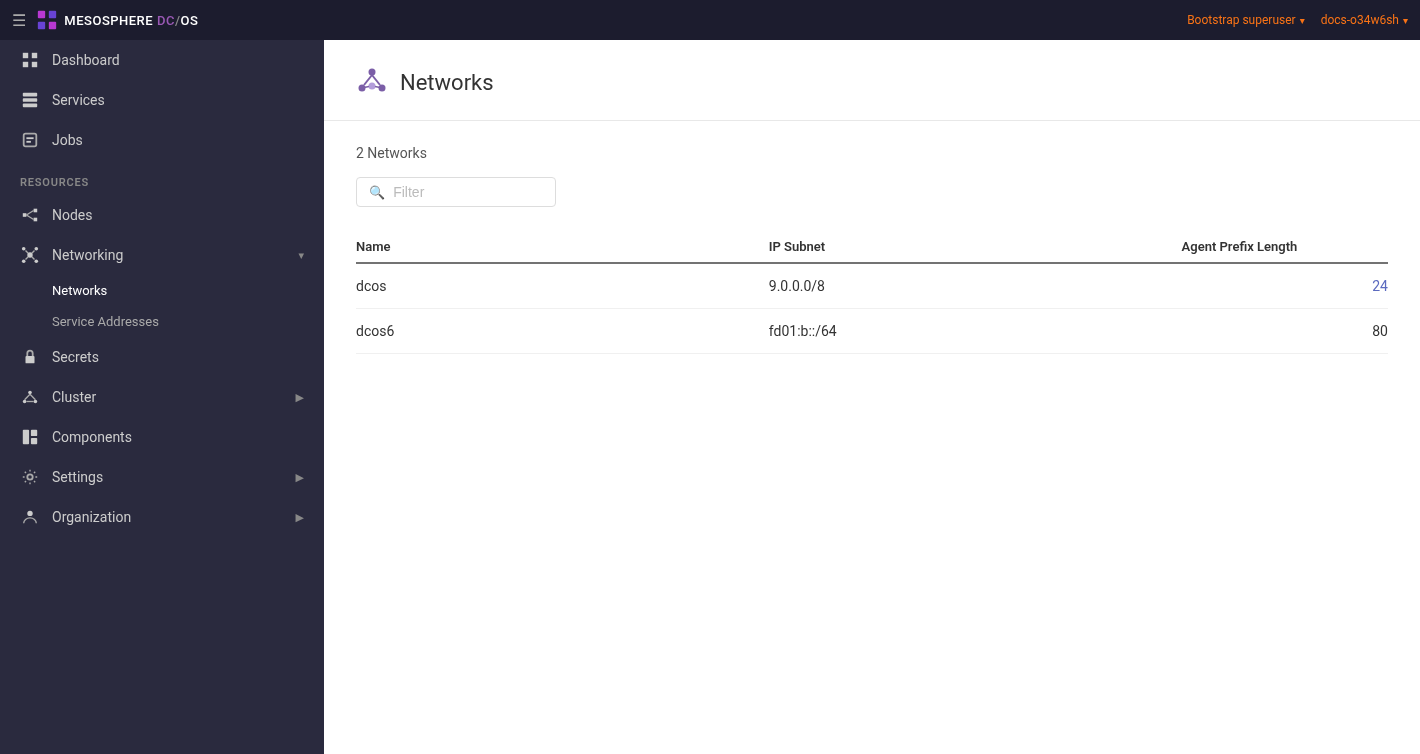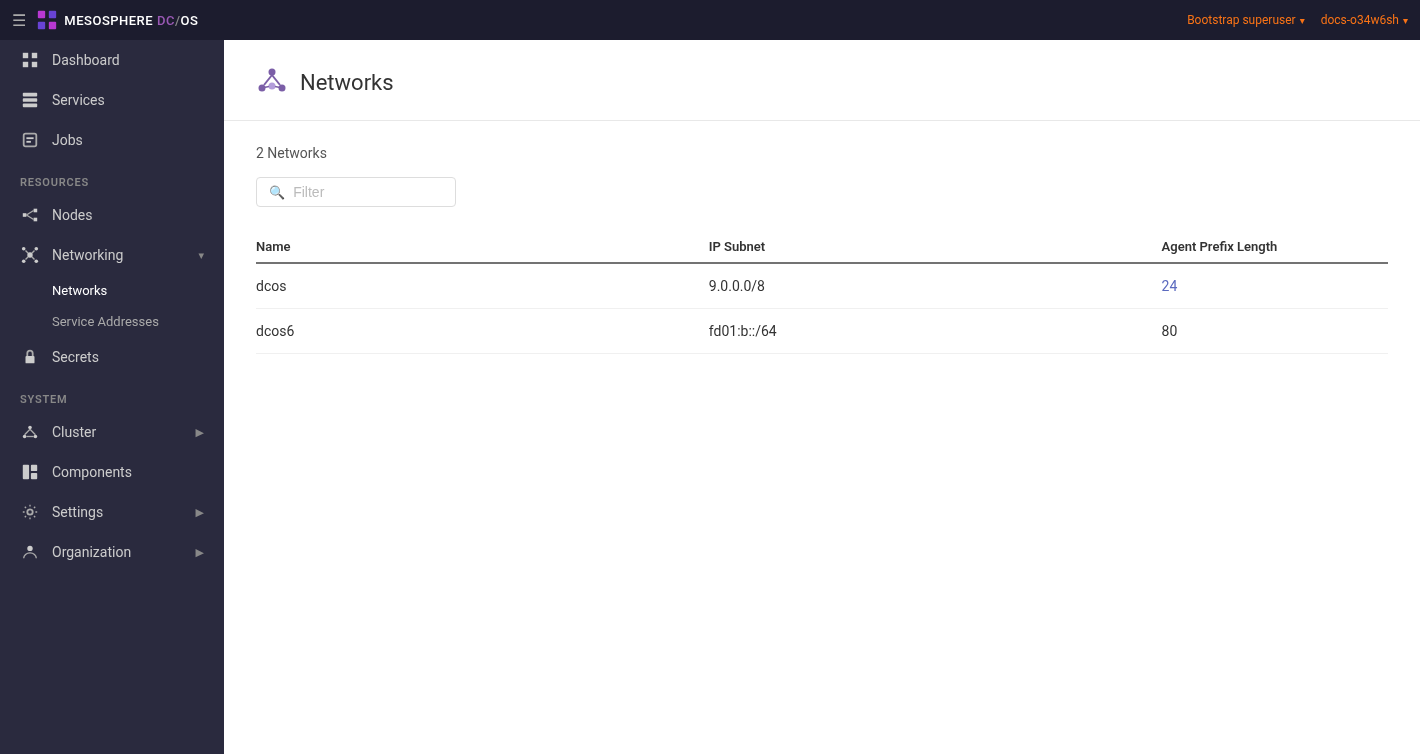--- a/index.html
+++ b/index.html
@@ -24,21 +24,21 @@
     .logo-text .os { color: #fff; }
     .top-nav-right { display: flex; align-items: center; gap: 16px; }
     .nav-user, .nav-cluster { color: #f97316; font-size: 12px; display: flex; align-items: center; gap: 4px; cursor: pointer; }
     .chevron-down { font-size: 10px; }
 
     
     .layout { display: flex; flex: 1; overflow: hidden; }
 
     
     .sidebar {
-      width: 224px;
+      width: 324px;
       background: #2a2a3e;
       flex-shrink: 0;
       overflow-y: auto;
       display: flex;
       flex-direction: column;
     }
     .sidebar-section-label {
       color: #888;
       font-size: 11px;
       font-weight: 600;
@@ -132,21 +132,21 @@
     }
     .networks-table td {
       padding: 14px 0;
       font-size: 14px;
       color: #333;
       border-bottom: 1px solid #f0f0f0;
     }
     .networks-table td.link { color: #5b6abf; }
     .col-name { width: 40%; }
     .col-subnet { width: 40%; }
-    .col-prefix { width: 20%; }
+    .col-prefix { width: 20%; text-align: right; }
   </style>
 </head>
 <body>
 
 <nav class="top-nav">
   <div class="top-nav-left">
     <span class="hamburger-icon">☰</span>
     <div class="logo">
       <svg class="logo-icon" viewBox="0 0 24 24" fill="none">
         <rect x="2" y="2" width="8" height="8" rx="1" fill="#e040fb" opacity="0.8"></rect>
@@ -244,21 +244,20 @@
     <div class="sidebar-item">
       <span class="item-icon">
         <svg class="icon-svg" viewBox="0 0 20 20" fill="#aaa">
             <rect x="5" y="9" width="10" height="8" rx="1"></rect>
             <path d="M7 9V6a3 3 0 0 1 6 0v3" fill="none" stroke="#aaa" stroke-width="2"></path>
           </svg>
       </span>
       <span class="item-label">Secrets</span>
     </div>
 
-    <div class="sidebar-section-label">System</div>
 
     <div class="sidebar-item">
       <span class="item-icon">
         <svg class="icon-svg" viewBox="0 0 20 20" fill="#aaa">
             <circle cx="10" cy="5" r="2"></circle>
             <circle cx="4" cy="15" r="2"></circle>
             <circle cx="16" cy="15" r="2"></circle>
             <line x1="10" y1="7" x2="4" y2="13" stroke="#aaa" stroke-width="1.5"></line>
             <line x1="10" y1="7" x2="16" y2="13" stroke="#aaa" stroke-width="1.5"></line>
             <line x1="6" y1="15" x2="14" y2="15" stroke="#aaa" stroke-width="1.5"></line>

